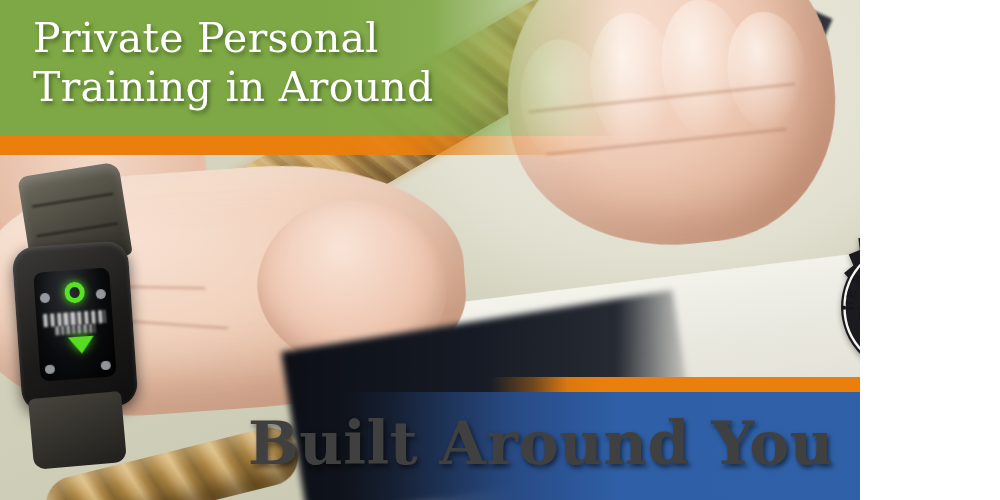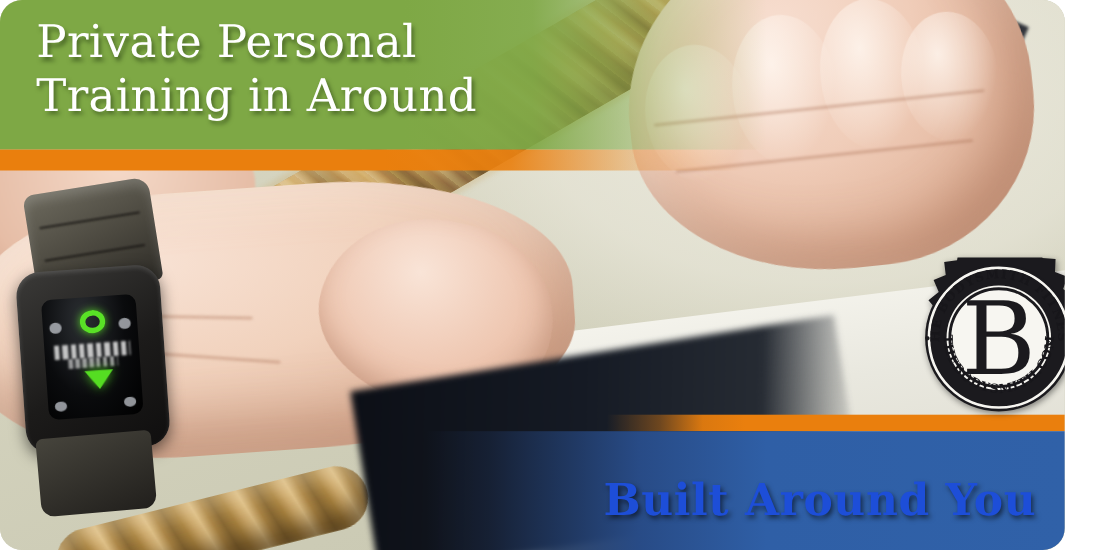--- a/index.html
+++ b/index.html
@@ -1,24 +1,23 @@
 <!DOCTYPE html>
 <html><head>
 <meta charset="utf-8">
 <style>
   * { margin:0; padding:0; box-sizing:border-box; }
   html,body { background:#fff; }
   body { font-family:"Liberation Serif", serif; }
 
   .banner {
     position:relative;
-    width:968px; height:500px;
+    width:860px; height:500px;
     overflow:hidden;
     background:#cfcfb8;
-    border-radius:20px;
   }
 
   
   .photo { position:absolute; inset:0; overflow:hidden; }
 
   
   .wall {
     position:absolute; inset:0;
     background:
       linear-gradient(160deg,#d9d8c4 0%,#d4d3be 35%,#cdccb6 65%,#c6c5af 100%);
@@ -291,24 +290,24 @@
     width:100%; height:108px;
     background:linear-gradient(90deg,
       rgba(28,45,78,0) 40%,
       rgba(28,45,78,.45) 46%,
       rgba(31,54,94,.9) 52%,
       rgba(40,75,134,1) 60%,
       #2f5fa6 72%, #3061a8 100%);
   }
   .tagline {
     position:absolute; right:26px; bottom:22px;
-    color:#1d4ed8;
+    color:#404040;
     font-family:"DejaVu Serif", serif;
     font-weight:700;
-    font-size:40px;
+    font-size:60px;
     letter-spacing:.5px;
     text-shadow:2px 3px 5px rgba(0,0,0,.55);
     white-space:nowrap;
   }
 
   
   .logo {
     position:absolute; left:835px; top:234px;
     width:146px; height:146px;
   }

